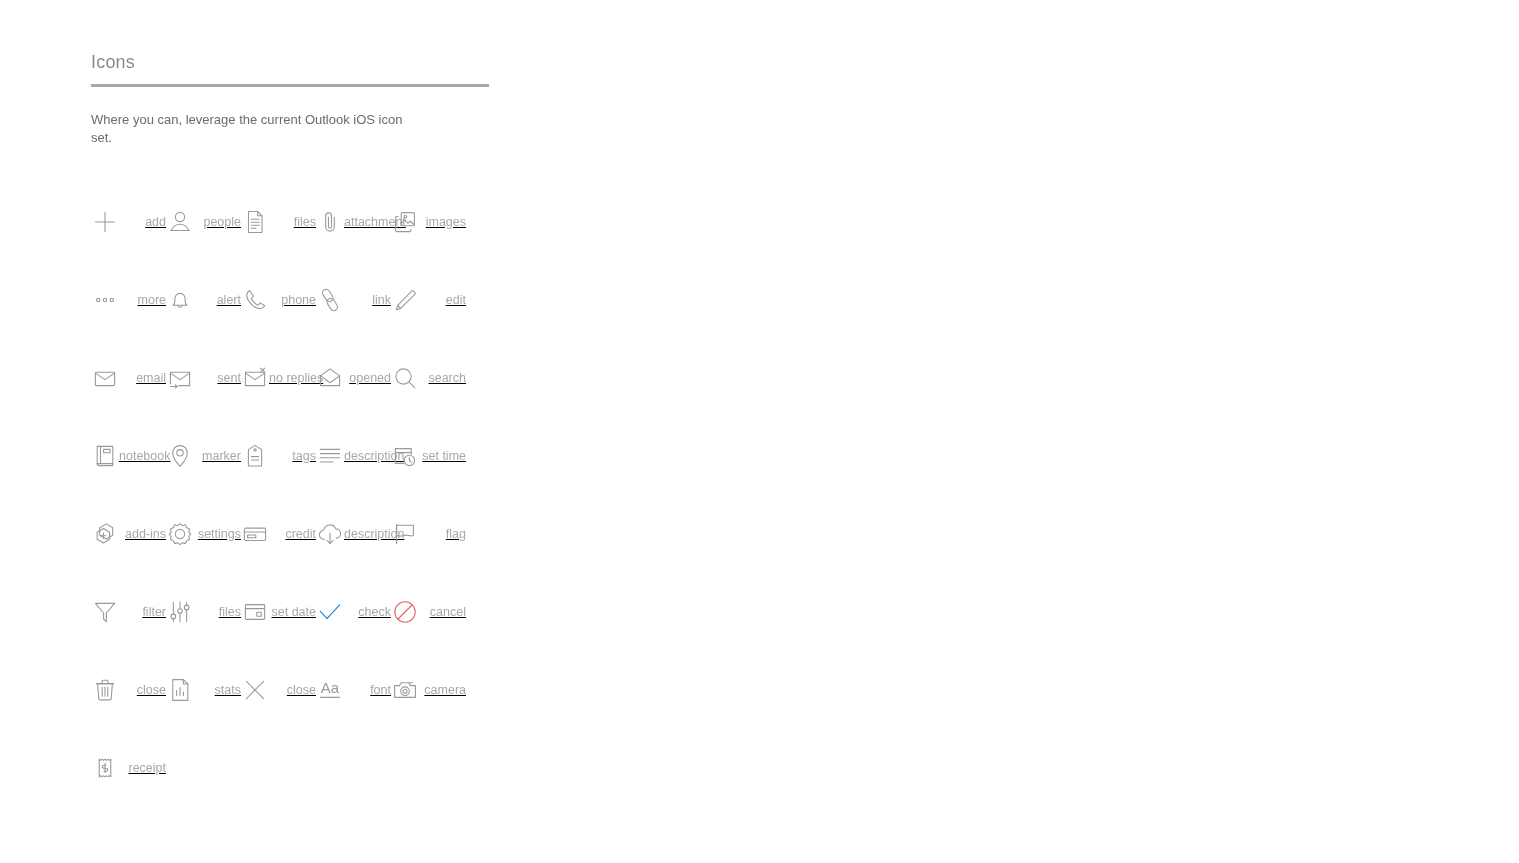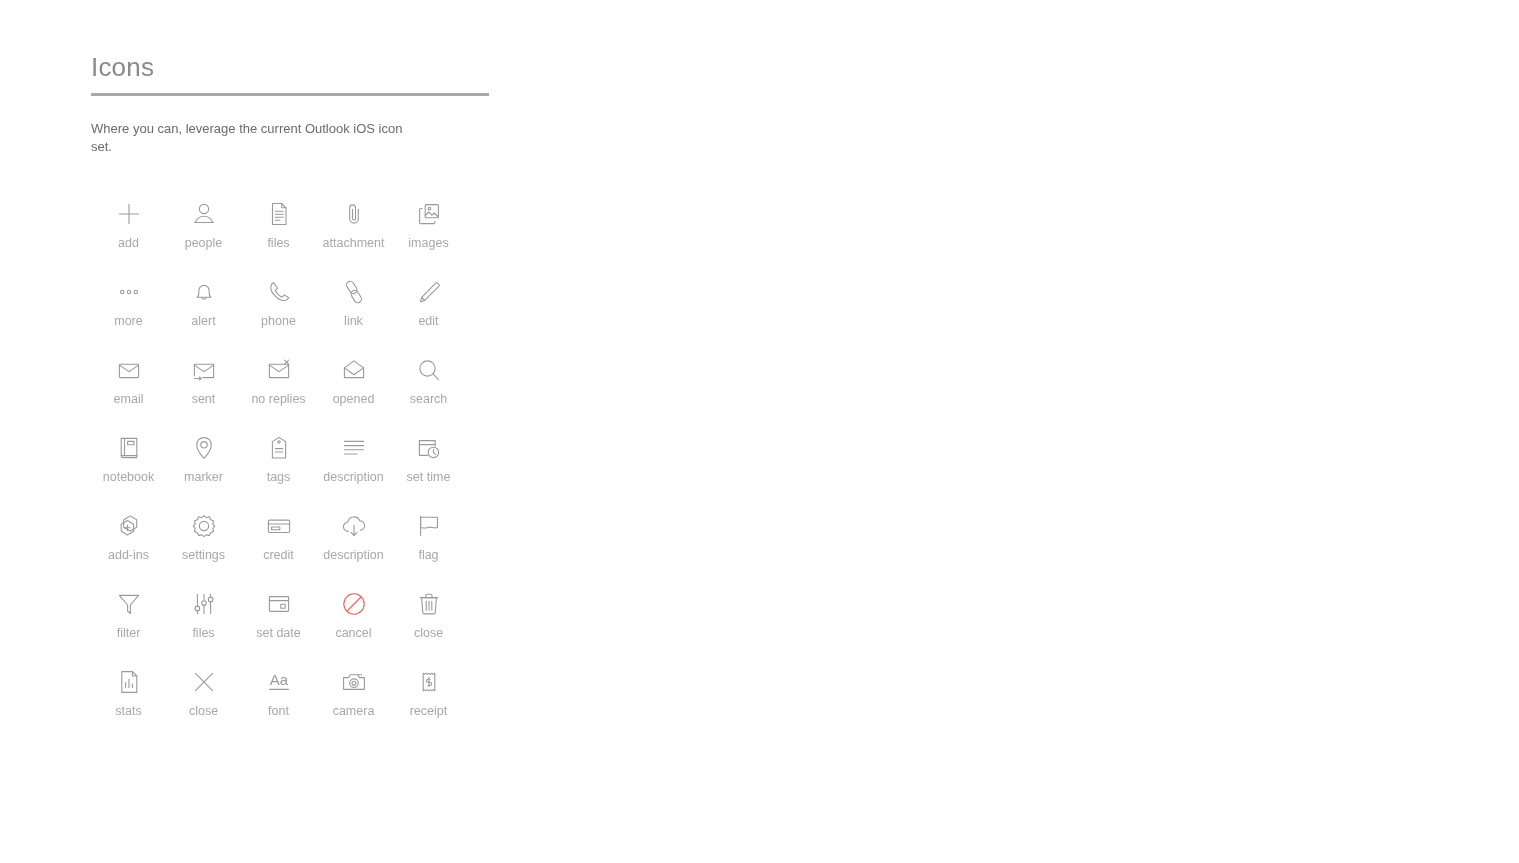--- a/index.html
+++ b/index.html
@@ -16,21 +16,21 @@
   }
 
   .page {
     position: absolute;
     left: 91px;
     top: 0;
     width: 420px;
   }
 
   .page-title {
-    font-size: 26px;
+    font-size: 18px;
     font-weight: 400;
     color: #8a8a8a;
     letter-spacing: 0.2px;
     margin: 0;
     padding-top: 53px;
     line-height: 1.1;
   }
 
   .title-rule {
     width: 398px;
@@ -52,23 +52,24 @@
     display: grid;
     grid-template-columns: repeat(5, 75px);
     column-gap: 0px;
     row-gap: 0px;
   }
 
   .icon-cell {
     width: 75px;
     height: 78px;
     display: flex;
-    flex-direction: column;
+    flex-direction: row;
     align-items: center;
-    justify-content: flex-start;
+    justify-content: space-between;
+    text-decoration: underline;
   }
 
   .icon-glyph {
     height: 44px;
     display: flex;
     align-items: center;
     justify-content: center;
   }
 
   .icon-glyph svg {
@@ -372,20 +373,28 @@
       <div class="icon-cell">
         <span class="icon-glyph" style="color: rgb(154, 154, 154);">
           <svg width="28" height="28" viewBox="0 0 28 28" fill="none" stroke="currentColor" stroke-width="1.1" stroke-linecap="round" stroke-linejoin="round">
             <rect x="4.4" y="6.6" width="19.2" height="14.8" rx="0.8"></rect>
             <line x1="4.4" y1="10.6" x2="23.6" y2="10.6"></line>
             <rect x="15.8" y="14.2" width="4.4" height="4"></rect>
           </svg>
         </span>
         <span class="icon-label">set date</span>
       </div>
+      <div class="icon-cell accent-blue">
+        <span class="icon-glyph" style="color: rgb(26, 127, 212);">
+          <svg width="28" height="28" viewBox="0 0 28 28" fill="none" stroke="currentColor" stroke-width="1.1" stroke-linecap="round" stroke-linejoin="round">
+            <path d="M4.4 13.4l6.6 7.2L23.6 6.8"></path>
+          </svg>
+        </span>
+        <span class="icon-label">check</span>
+      </div>
       <div class="icon-cell accent-red">
         <span class="icon-glyph" style="color: rgb(232, 96, 95);">
           <svg width="28" height="28" viewBox="0 0 28 28" fill="none" stroke="currentColor" stroke-width="1.1" stroke-linecap="round" stroke-linejoin="round">
             <circle cx="14" cy="14" r="10.2"></circle>
             <line x1="7" y1="21" x2="21" y2="7"></line>
           </svg>
         </span>
         <span class="icon-label">cancel</span>
       </div>
       <div class="icon-cell">

